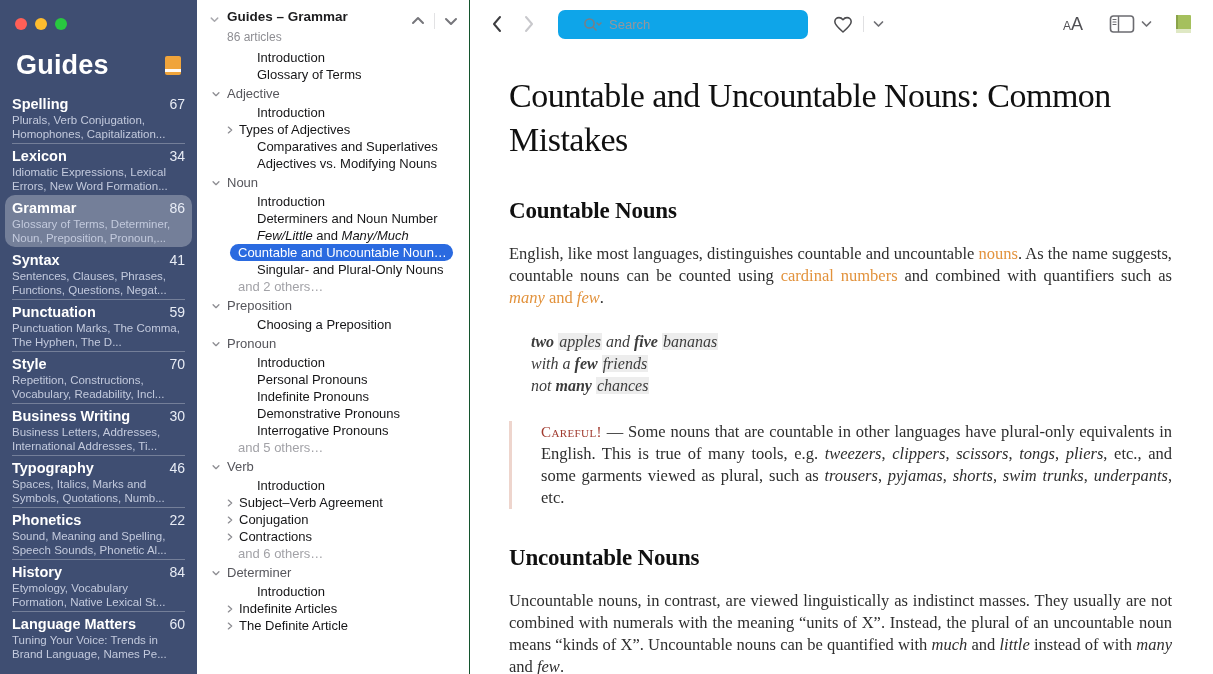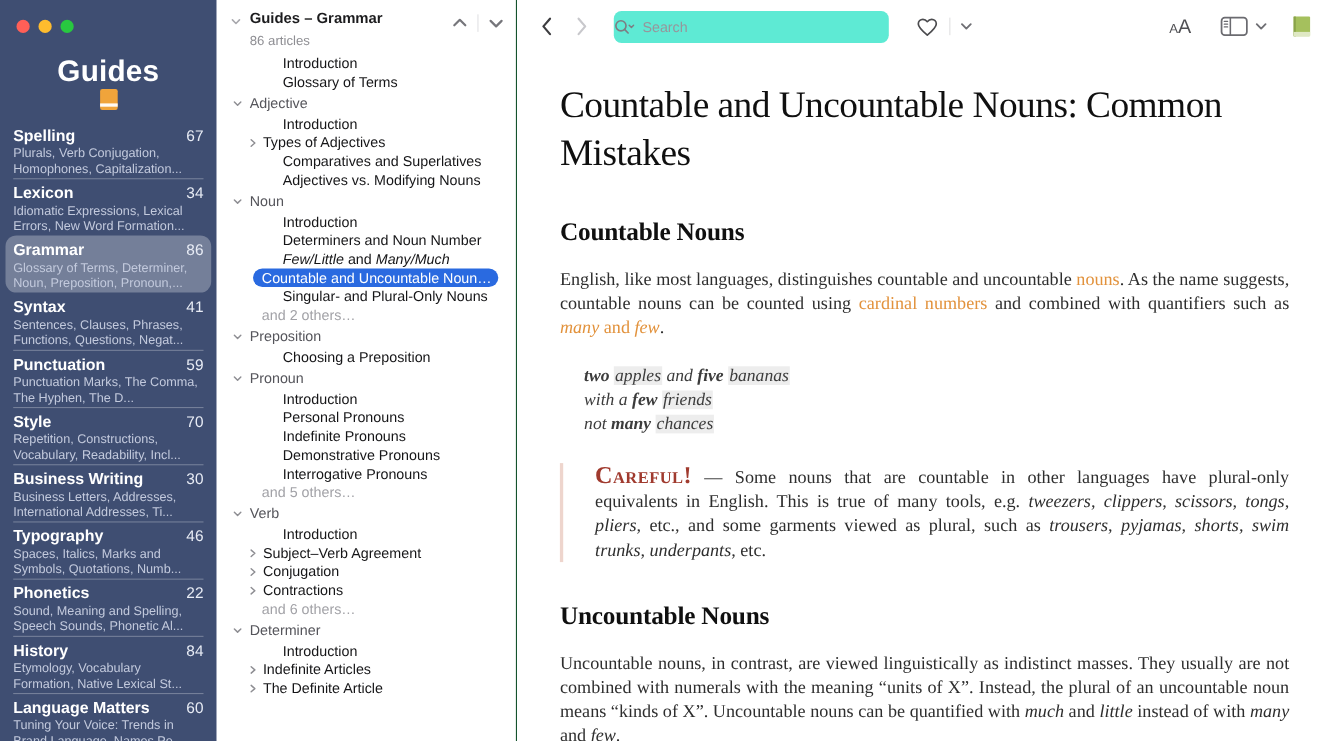--- a/index.html
+++ b/index.html
@@ -2,21 +2,21 @@
 <html><head>
 <meta charset="utf-8">
 <style>
   html,body{margin:0;padding:0;}
   body{width:1213px;height:674px;overflow:hidden;font-family:"Liberation Sans",sans-serif;background:#fff;display:flex;}
   
   .sidebar{width:197px;min-width:197px;background:#3f4e72;color:#fff;box-sizing:border-box;display:flex;flex-direction:column;}
   .traffic{display:flex;gap:8px;padding:18px 0 0 15px;}
   .light{width:12px;height:12px;border-radius:50%;}
   .light.red{background:#ff5f57}.light.yellow{background:#febc2e}.light.green{background:#28c840}
-  .sb-header{display:flex;align-items:center;justify-content:space-between;padding:20px 16px 10px 16px;flex-direction:column;}
+  .sb-header{display:flex;align-items:center;justify-content:space-between;padding:20px 16px 10px 16px;}
   .sb-title{font-size:27px;font-weight:700;letter-spacing:.2px;}
   .book{width:16px;height:19px;border-radius:2px;position:relative;}
   .book-orange{background:#f0a43b;}
   .book-orange::after{content:"";position:absolute;left:0;right:0;bottom:3px;height:3px;background:#fff;opacity:.95;}
   .sb-list{flex:1;overflow:hidden;padding:0 0 4px 0;}
   .sb-item{height:52px;box-sizing:border-box;padding:5px 12px 0 12px;position:relative;cursor:default;}
   .sb-item + .sb-item::before{content:"";position:absolute;top:0;left:12px;right:12px;height:1px;background:rgba(255,255,255,.28);}
   .sb-item.selected{background:rgba(255,255,255,.28);border-radius:10px;margin:0 5px;padding:5px 7px 0 7px;}
   .sb-item.selected::before,.sb-item.selected + .sb-item::before{display:none;}
   .sb-row{display:flex;justify-content:space-between;align-items:baseline;}
@@ -42,21 +42,21 @@
   .t-branch .tchev{margin-right:5px;color:#8e8e93;display:flex;}
   .t-more{padding-left:41px;color:#a2a2a7;}
   .t-sel{background:#2a6ae0;color:#fff;border-radius:9px;margin-left:33px;margin-right:16px;padding-left:8px;}
   .t-row .it{font-style:italic;}
   
   .content{flex:1;display:flex;flex-direction:column;overflow:hidden;background:#fff;}
   .toolbar{height:48px;min-height:48px;display:flex;align-items:center;padding:0 14px 0 0;}
   .tb-btn{display:flex;align-items:center;justify-content:center;cursor:default;}
   .tb-back{margin-left:20px;color:#3d3d40;}
   .tb-fwd{margin-left:18px;color:#c8c8cc;}
-  .searchbox{margin-left:22px;width:250px;height:29px;background:#5eead4;border-radius:7px;display:flex;align-items:center;padding:0 0;box-sizing:border-box;}
+  .searchbox{margin-left:22px;width:250px;height:29px;background:#0ea5e9;border-radius:7px;display:flex;align-items:center;padding:0 25px;box-sizing:border-box;}
   .searchbox input{border:none;background:transparent;outline:none;font-size:13px;color:#3c3c3e;width:100%;font-family:"Liberation Sans",sans-serif;}
   .searchbox input::placeholder{color:#96969b;}
   .search-glyph{color:#7d7d82;display:flex;align-items:center;margin-right:5px;}
   .tb-heart{margin-left:24px;color:#4c4c4f;}
   .vdiv{width:1px;height:16px;background:#e0e0e2;margin:0 9px;}
   .tb-chev{color:#6f6f74;}
   .tb-spacer{flex:1;}
   .tb-aa{color:#515155;font-family:"Liberation Sans",sans-serif;margin-right:26px;display:flex;align-items:baseline;cursor:default;}
   .tb-aa .a1{font-size:12px;}.tb-aa .a2{font-size:18px;}
   .tb-layout{color:#6b6b70;display:flex;align-items:center;margin-right:6px;}
@@ -68,21 +68,21 @@
   .article{flex:1;overflow:hidden;padding:0 41px 0 39px;font-family:"Liberation Serif",serif;color:#2e2e2e;}
   .article h1{font-size:34px;font-weight:400;color:#101010;line-height:1.3;margin:26px 0 0 0;letter-spacing:-.5px;max-width:640px;}
   .article h2{font-size:23px;font-weight:700;color:#101010;margin:36px 0 0 0;letter-spacing:-.2px;}
   .article p{font-size:16.5px;line-height:22px;text-align:justify;margin:19px 0 0 0;}
   .lnk{color:#e2923c;cursor:pointer;}
   .it{font-style:italic;}
   .bd{font-weight:700;}
   .hl{background:#ededed;padding:0 1px;}
   .example{margin:22px 0 0 22px;font-style:italic;font-size:16px;line-height:22px;color:#3c3c3c;}
   .callout{margin:24px 0 0 0;border-left:3px solid #eed5cd;padding-left:29px;font-size:16.5px;line-height:22px;text-align:justify;}
-  .careful{color:#a03a2e;font-weight:700;font-variant:small-caps;letter-spacing:.4px;font-size:22px;}
+  .careful{color:#a03a2e;font-weight:400;font-variant:small-caps;letter-spacing:.4px;font-size:15px;}
   svg{display:block;}
 </style>
 </head>
 <body>
 
 <div class="sidebar">
   <div class="traffic">
     <div class="light red"></div>
     <div class="light yellow"></div>
     <div class="light green"></div>

